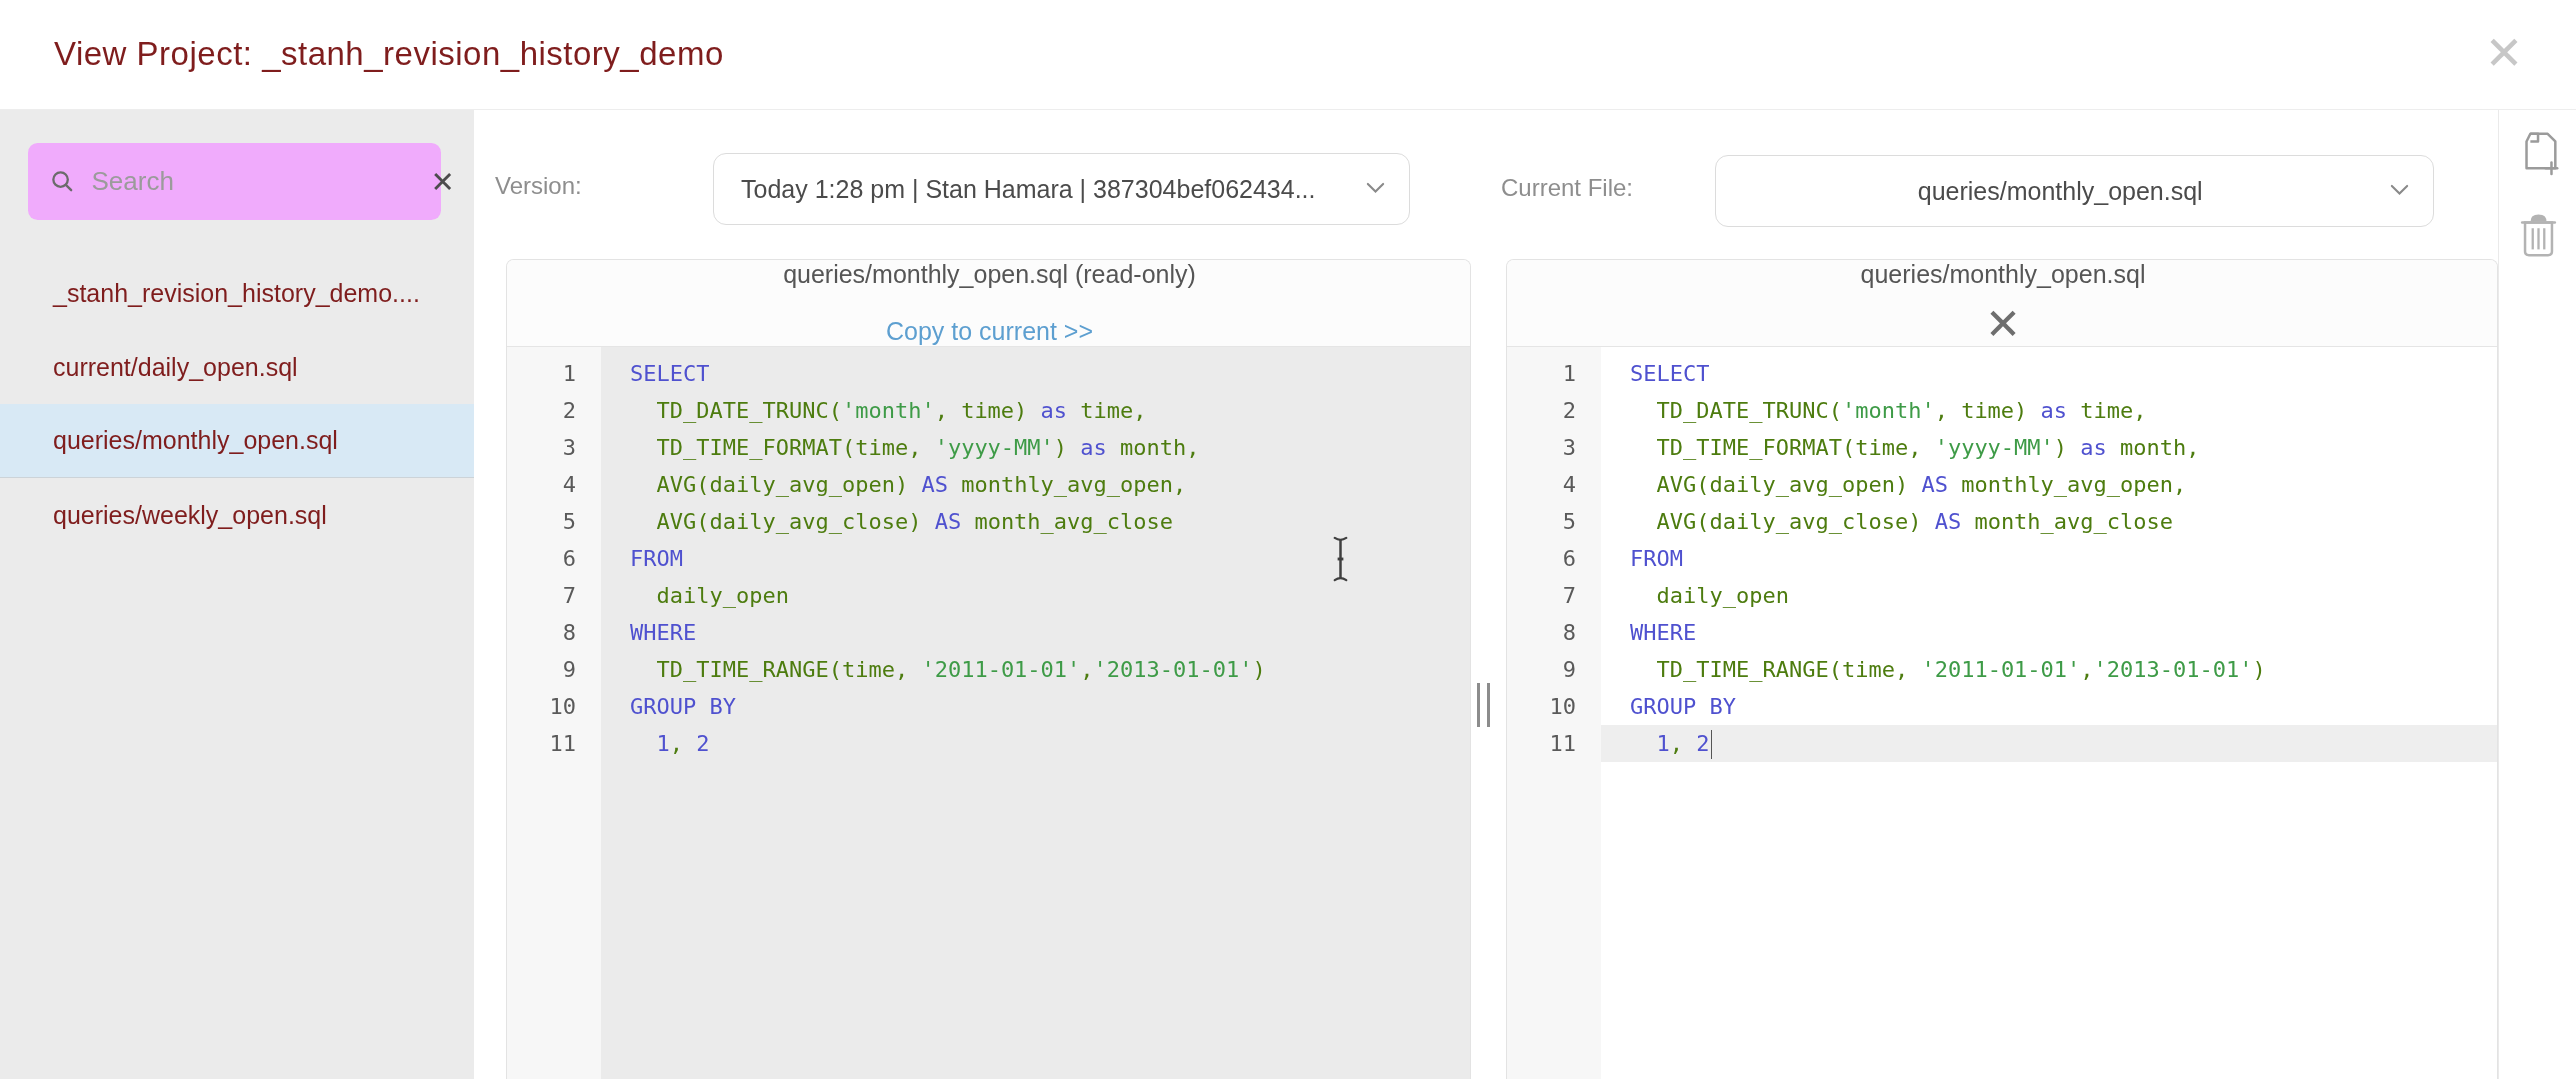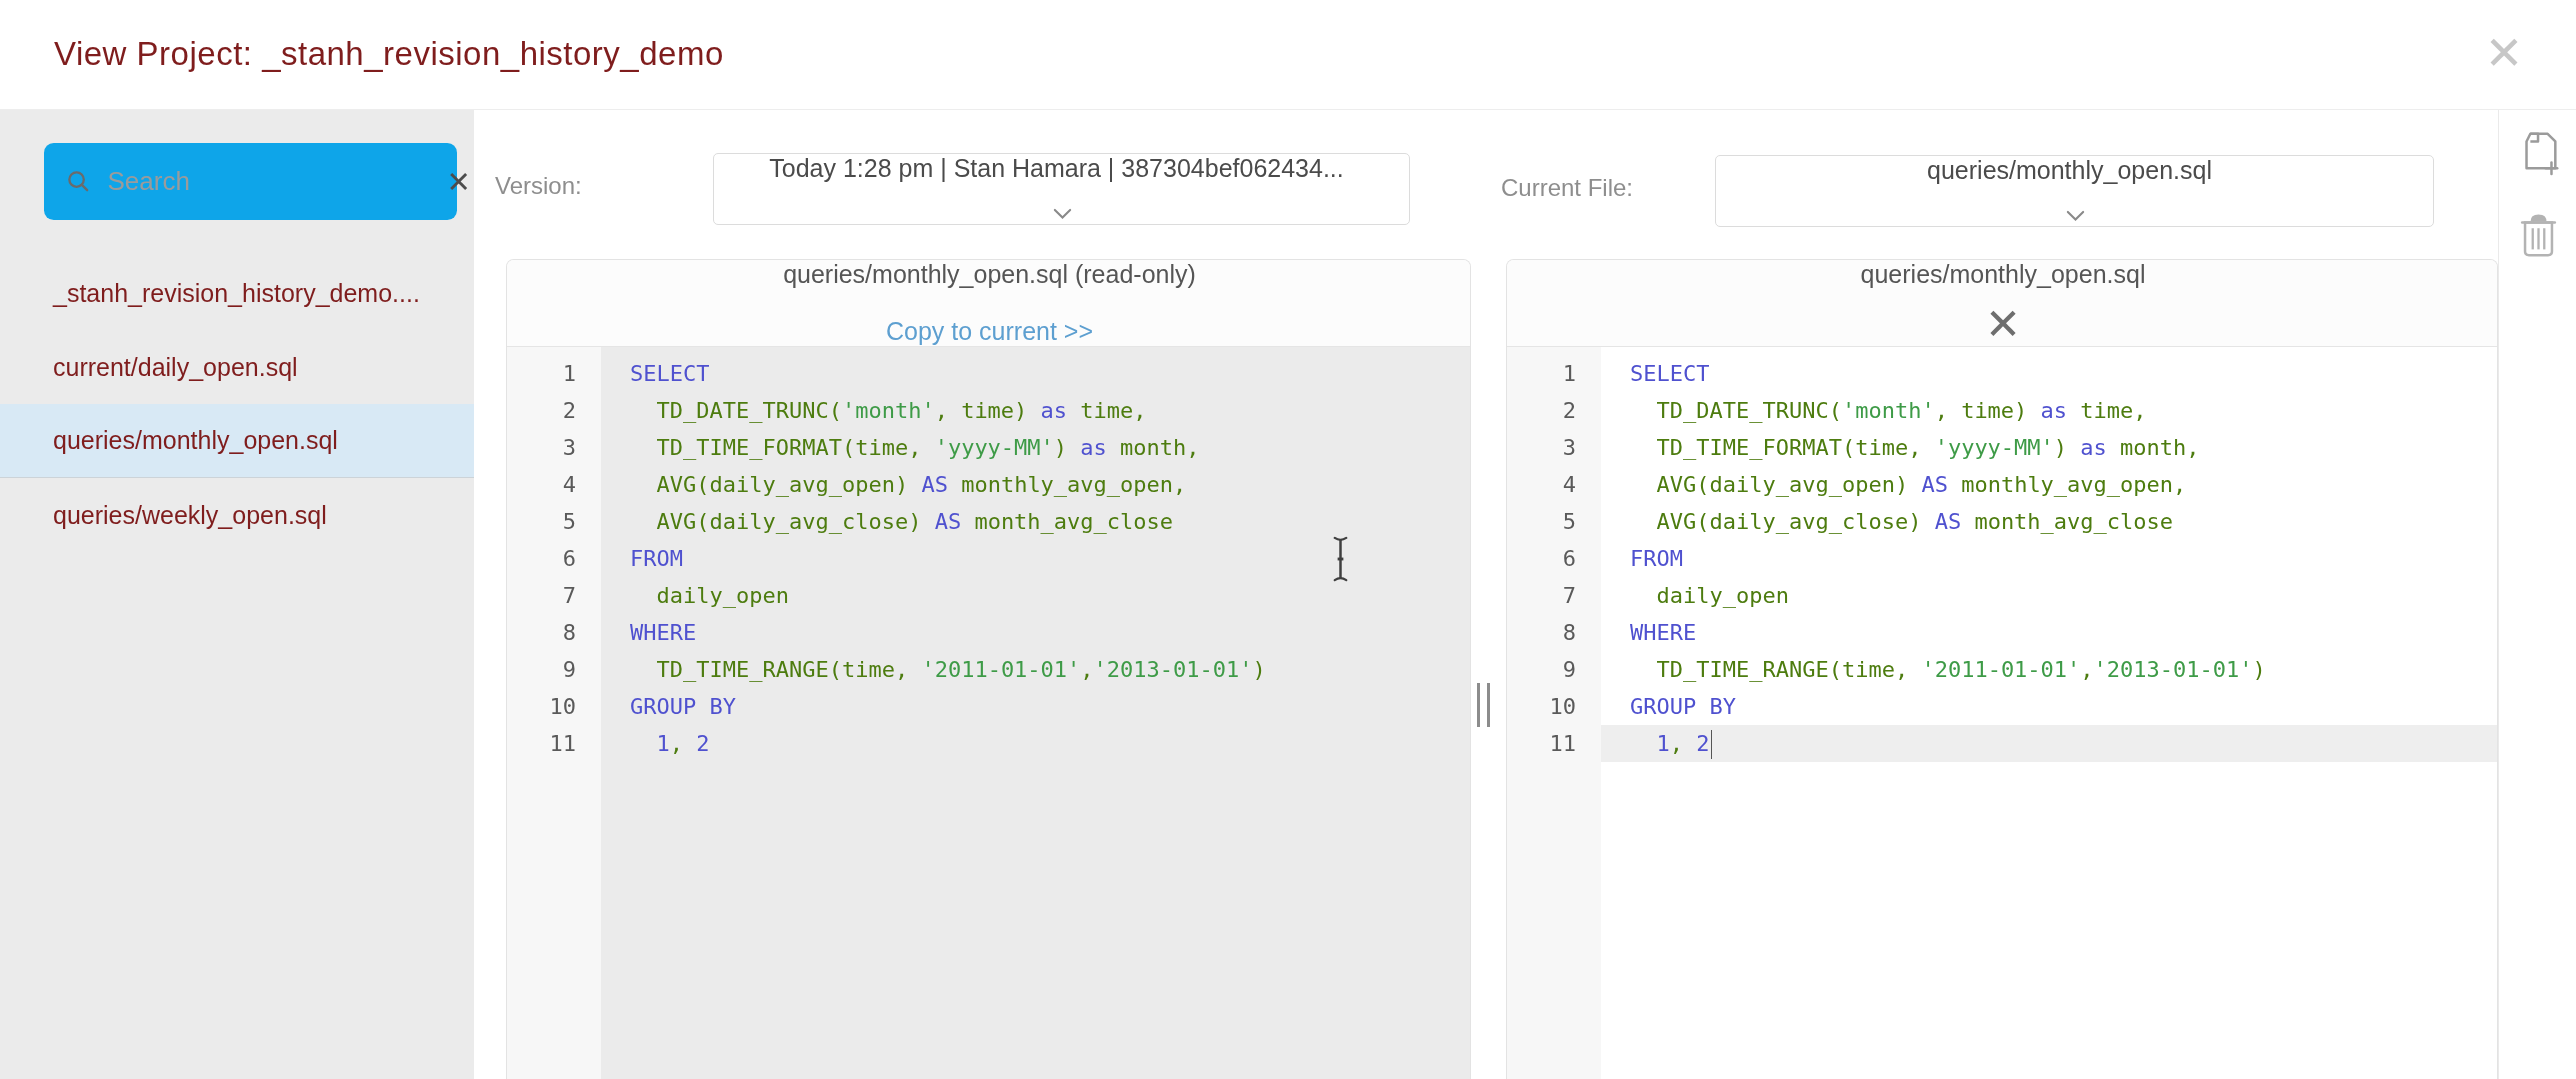--- a/index.html
+++ b/index.html
@@ -8,37 +8,37 @@
 
   
   .titlebar { position: absolute; left: 0; top: 0; width: 2576px; height: 110px;
               background: #fff; border-bottom: 1px solid #ededed; }
   .dialog-title { position: absolute; left: 54px; top: 35px; font-size: 33px; color: #7f1d1d; letter-spacing: 0.5px; }
   .dialog-close { position: absolute; left: 2475px; top: 19.3px; width: 58px; height: 68px;
                   font-size: 46px; color: #c7c7c7; text-align: center; line-height: 68px; cursor: pointer; font-weight: 100;}
 
   
   .sidebar { position: absolute; left: 0; top: 110px; width: 474px; height: 969px; background: #ebebeb; }
-  .search-box { position: absolute; left: 44px; top: 33px; width: 413px; height: 77px;
-                background: #0ea5e9; border-radius: 9.7px; display: flex; align-items: center; padding: 0 21px; }
+  .search-box { position: absolute; left: 28px; top: 33px; width: 413px; height: 77px;
+                background: #f0abfc; border-radius: 9.7px; display: flex; align-items: center; padding: 0 21px; }
   .search-box input { border: none; outline: none; flex: 1; font-size: 26px; color: #4a4a4a;
                       font-family: "Liberation Sans", sans-serif; margin-left: 15.5px; background: transparent; }
   .search-box input::placeholder { color: #9b9b9b; }
   .search-clear { font-size: 29px; color: #4c4c4c; cursor: pointer; padding: 0 3.9px; }
   .file-list { position: absolute; left: 0; top: 146px; width: 474px; }
   .file-item { height: 74px; display: flex; align-items: center; padding-left: 53px;
                font-size: 25px; color: #7f1d1d; white-space: nowrap; overflow: hidden; cursor: pointer; }
   .file-item.selected { background: #d8e9f5; border-bottom: 1px solid #ccd3d8; }
 
   
   .field-label { position: absolute; font-size: 24px; color: #8e8e8e; }
   .lbl-version { left: 495px; top: 172px; }
   .lbl-current { left: 1501px; top: 174px; }
-  .dropdown { position: absolute; height: 72px; background: #fff; border: 1px solid #dcdcdc; border-radius: 5px;
-              display: flex; align-items: center; padding: 0 23px 0 13px; cursor: pointer; flex-direction: column; }
+  .dropdown { position: absolute; height: 72px; background: #fff; border: 1px solid #dcdcdc; border-radius: 13px;
+              display: flex; align-items: center; padding: 0 23px 0 27px; cursor: pointer; }
   .dd-version { left: 713px; top: 153px; width: 697px; }
   .dd-current { left: 1715px; top: 155px; width: 719px; }
   .dropdown .dd-text { flex: 1; font-size: 25px; color: #4b4b4b; white-space: nowrap; overflow: hidden; }
   .dd-current .dd-text { text-align: center; }
   .chevron { flex: 0 0 auto; margin-left: 11.6px; }
 
   
   .icon-rail { position: absolute; left: 2498px; top: 110px; width: 78px; height: 969px;
                border-left: 1px solid #eaeaea; background: #fff; }
   .rail-icon { position: absolute; cursor: pointer; }

